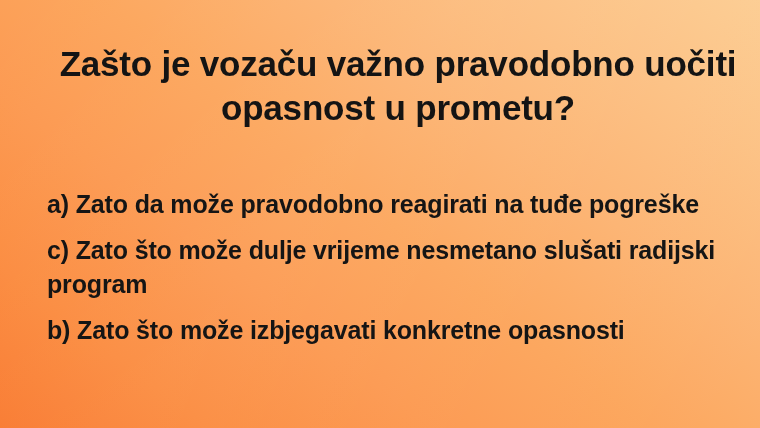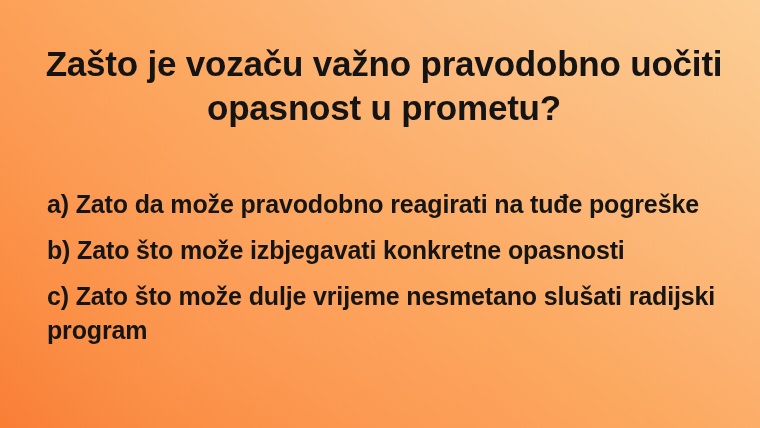--- a/index.html
+++ b/index.html
@@ -49,21 +49,21 @@
     position: absolute;
     left: 35px;
     top: 0;
     width: 690px;
     height: 428px;
     z-index: 2;
   }
 
   .question-title {
     position: absolute;
-    left: 4px;
+    left: 18px;
     top: 42px;
     width: 690px;
     margin: 0;
     text-align: center;
     color: #141414;
     font-size: 35px;
     font-weight: bold;
     line-height: 44px;
     letter-spacing: -0.2px;
     white-space: pre-line;
@@ -89,18 +89,18 @@
 </head>
 <body>
 
 <div id="slide">
   <div id="content">
 
     <h1 class="question-title">Zašto je vozaču važno pravodobno uočiti opasnost u prometu?</h1>
 
     <div class="answers">
       <p class="answer-line">a) Zato da može pravodobno reagirati na tuđe pogreške</p>
+      <p class="answer-line">c) Zato što može dulje vrijeme nesmetano slušati radijski program</p>
       <p class="answer-line">b) Zato što može izbjegavati konkretne opasnosti</p>
-      <p class="answer-line">c) Zato što može dulje vrijeme nesmetano slušati radijski program</p>
     </div>
 
   </div>
 </div>
 
 </body></html>

